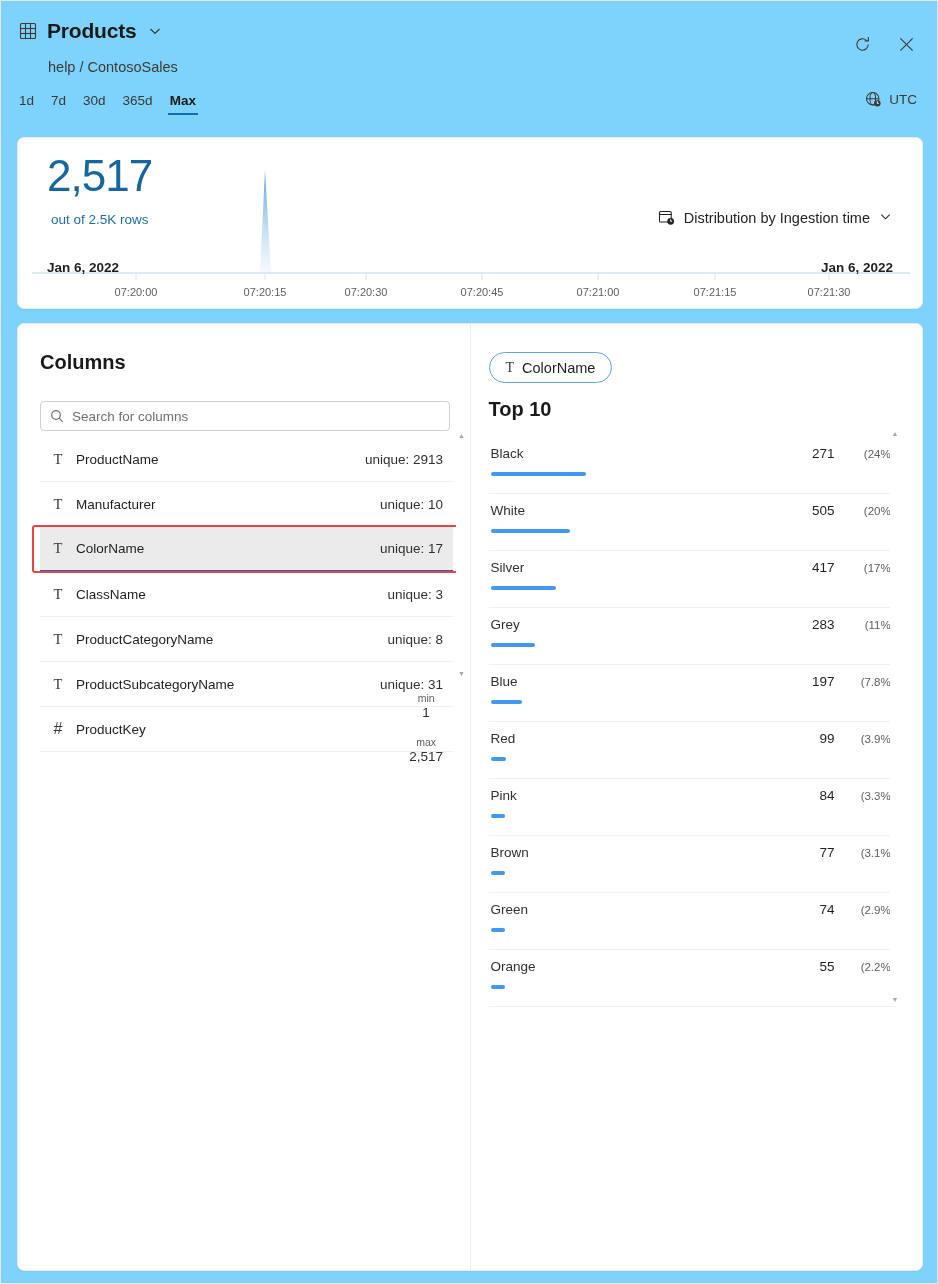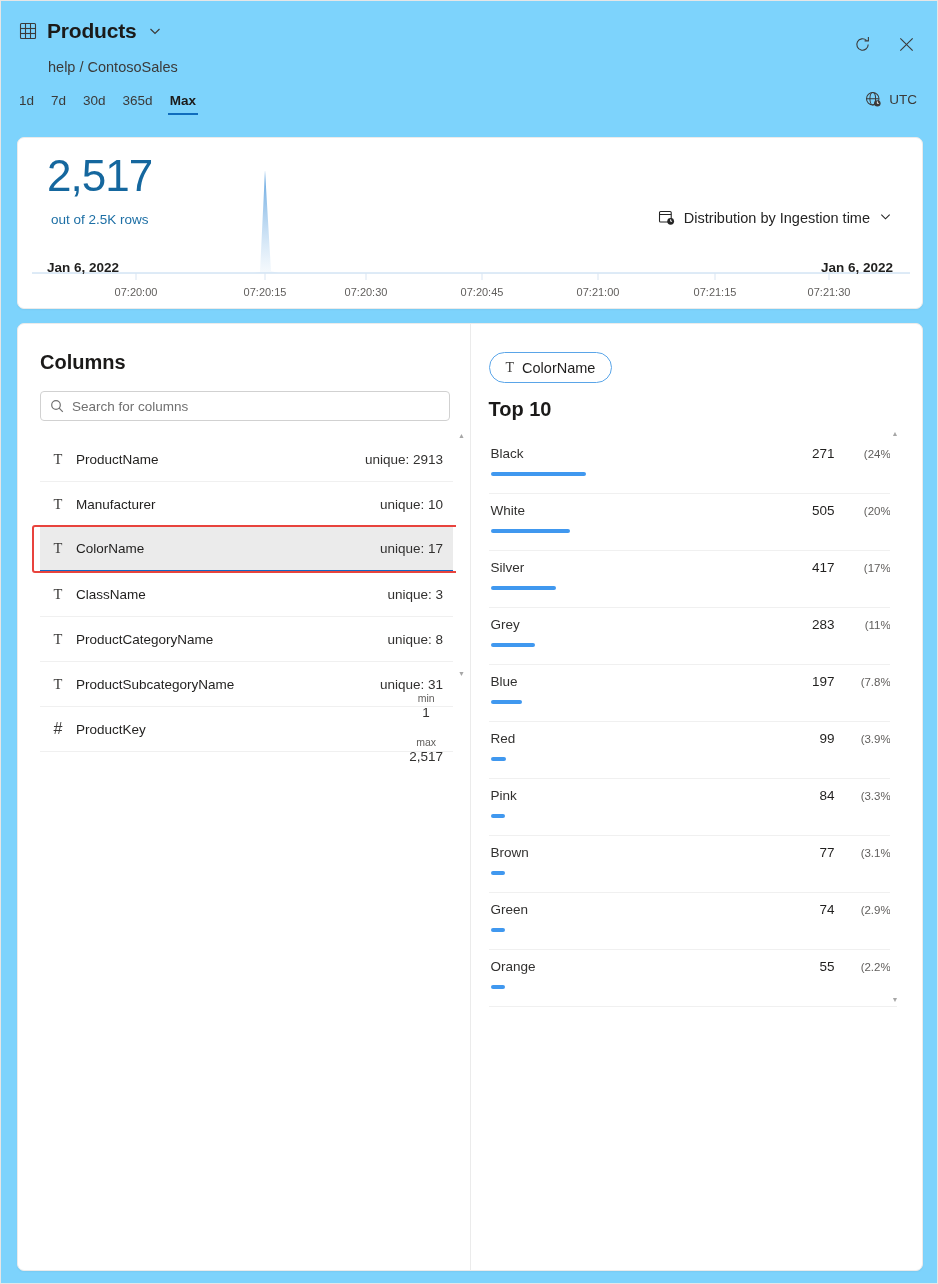--- a/index.html
+++ b/index.html
@@ -128,21 +128,21 @@
     width: 453px; border-right: 1px solid #ebebeb;
     position: relative;
   }
   .right-pane { width: 452px; position: relative; }
 
   .pane-title {
     font-size: 20px; font-weight: bold; color: #1b1a19;
     margin: 27px 0 0 22px;
   }
   .search-wrap {
-    margin: 17px 20px 0 22px;
+    margin: 27px 20px 0 22px;
     height: 30px;
     border: 1px solid #d1d1d1;
     border-radius: 4px;
     display: flex; align-items: center; gap: 8px;
     padding: 0 9px;
     background: #fff;
   }
   .search-icon { width: 14px; height: 14px; color: #707070; flex: none; }
   .search-input {
     border: none; outline: none; flex: 1;

